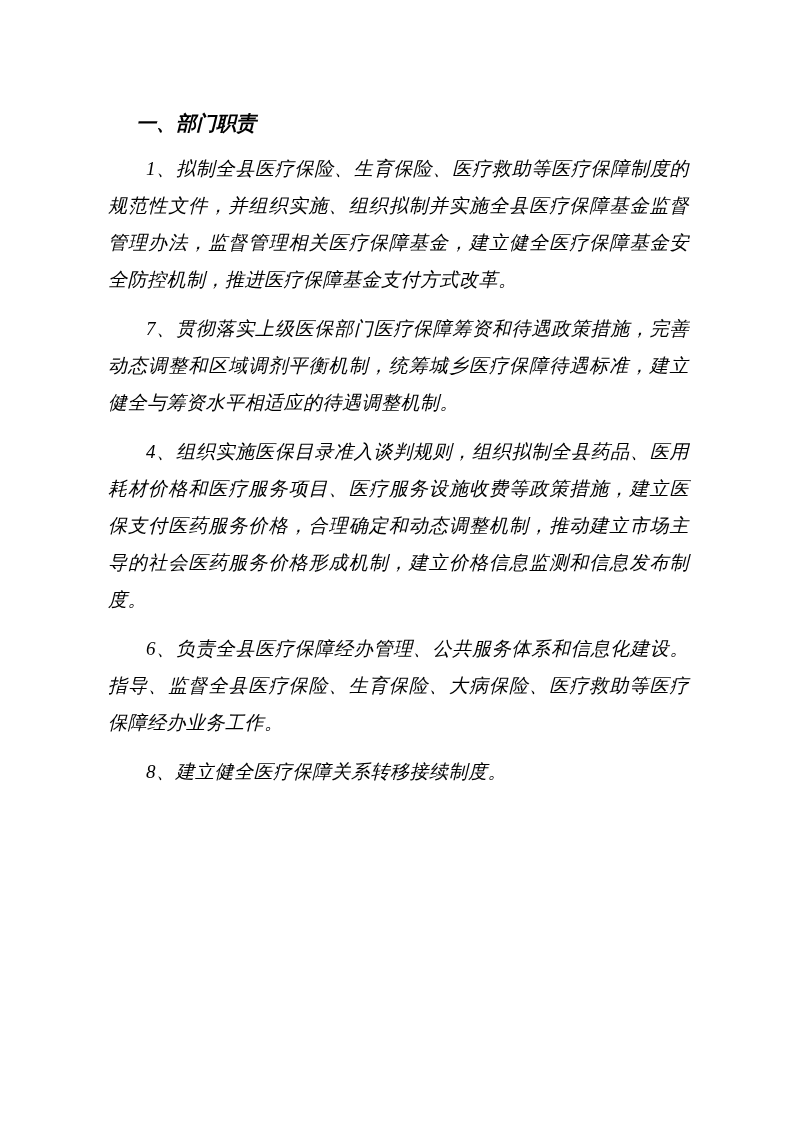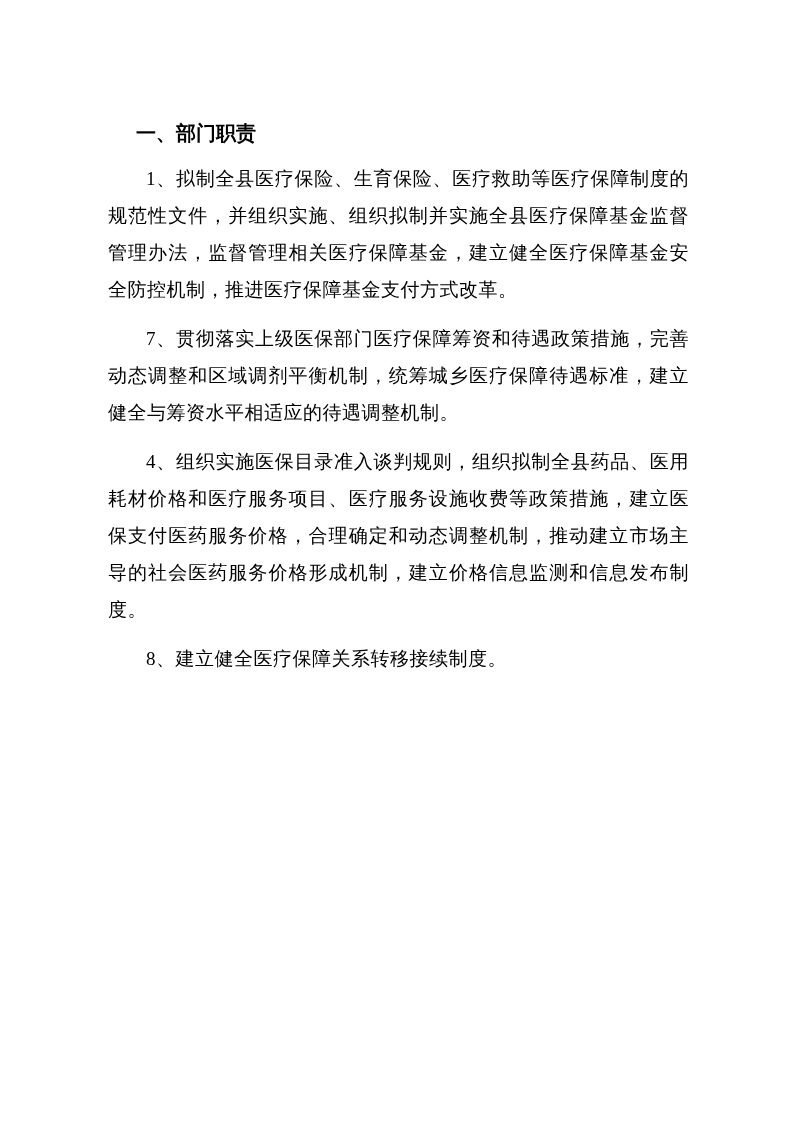--- a/index.html
+++ b/index.html
@@ -11,23 +11,24 @@
     position: relative;
     width: 793px;
     height: 1122px;
     background: #ffffff;
     overflow: hidden;
     font-family: "Liberation Serif", "DejaVu Serif", serif;
     color: #000000;
   }
   .content {
     position: absolute;
-    top: 118px;
+    top: 108px;
     left: 96px;
     right: 92px;
+    font-style: italic;
   }
   .doc-title {
     font-size: 20px;
     font-weight: bold;
     line-height: 30px;
     text-indent: 2em;
     margin: 0 0 8px 0;
   }
   .doc-paragraph {
     font-size: 19px;
@@ -40,15 +41,16 @@
 </style>
 </head>
 <body>
 
 <div class="page">
   <div class="content">
     <h2 class="doc-title">一、部门职责</h2>
     <p class="doc-paragraph">1、拟制全县医疗保险、生育保险、医疗救助等医疗保障制度的规范性文件，并组织实施、组织拟制并实施全县医疗保障基金监督管理办法，监督管理相关医疗保障基金，建立健全医疗保障基金安全防控机制，推进医疗保障基金支付方式改革。</p>
     <p class="doc-paragraph">7、贯彻落实上级医保部门医疗保障筹资和待遇政策措施，完善动态调整和区域调剂平衡机制，统筹城乡医疗保障待遇标准，建立健全与筹资水平相适应的待遇调整机制。</p>
     <p class="doc-paragraph">4、组织实施医保目录准入谈判规则，组织拟制全县药品、医用耗材价格和医疗服务项目、医疗服务设施收费等政策措施，建立医保支付医药服务价格，合理确定和动态调整机制，推动建立市场主导的社会医药服务价格形成机制，建立价格信息监测和信息发布制度。</p>
+    <p class="doc-paragraph">6、负责全县医疗保障经办管理、公共服务体系和信息化建设。指导、监督全县医疗保险、生育保险、大病保险、医疗救助等医疗保障经办业务工作。</p>
     <p class="doc-paragraph">8、建立健全医疗保障关系转移接续制度。</p>
   </div>
 </div>
 
 </body></html>

